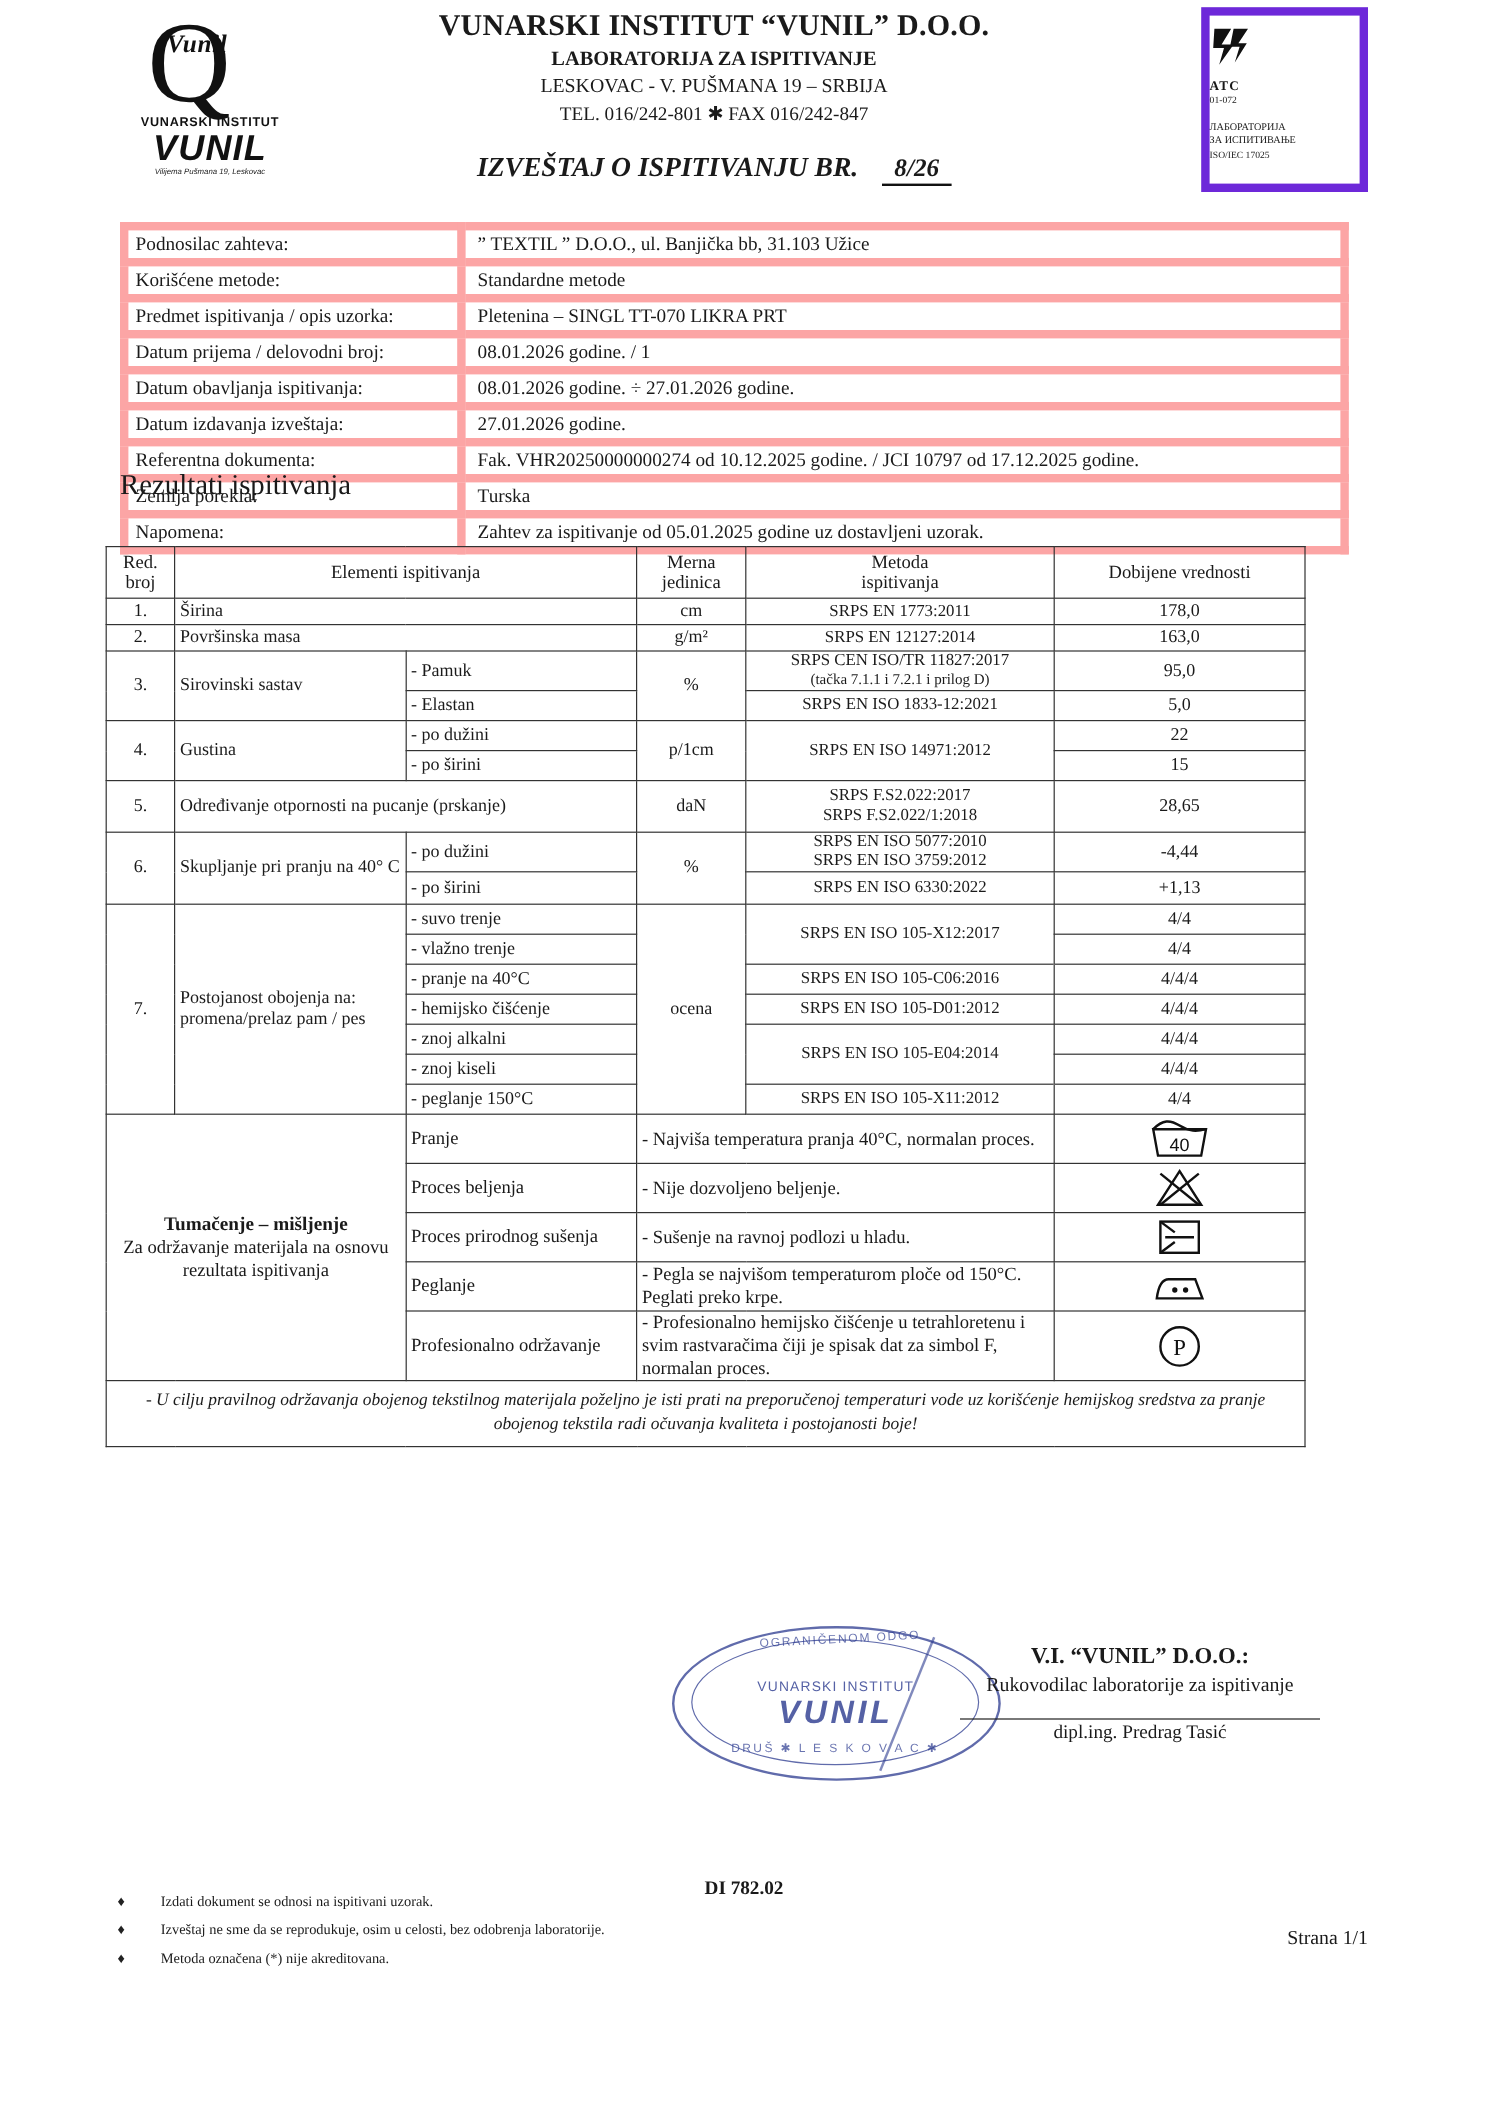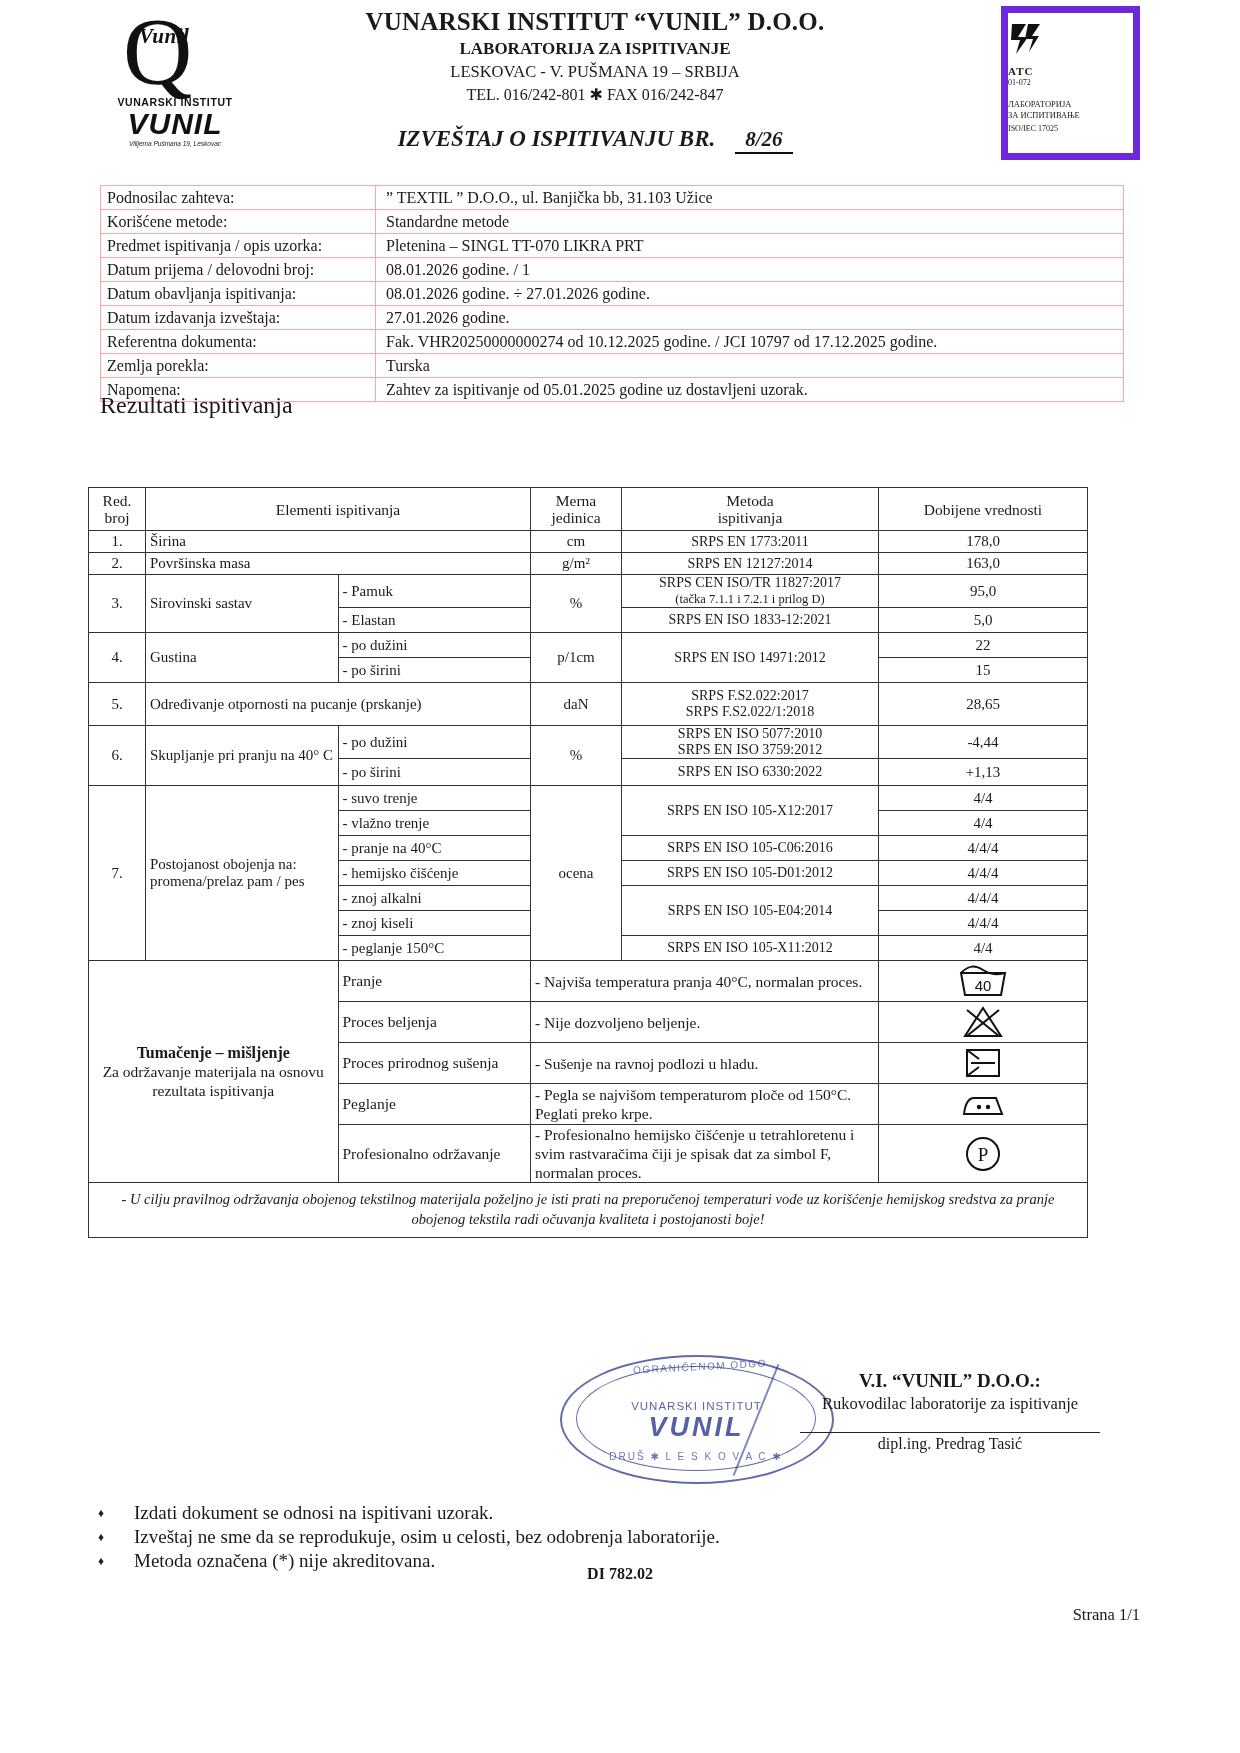--- a/index.html
+++ b/index.html
@@ -177,21 +177,21 @@
   .info-table {
     position: absolute;
     left: 100px;
     top: 185px;
     width: 1024px;
     border-collapse: collapse;
     font-family: "Liberation Serif", serif;
     font-size: 16px;
   }
   .info-table td {
-    border: 1px solid #fca5a5;
+    border: 7px solid #fca5a5;
     padding: 1px 6px;
     height: 21px;
     vertical-align: middle;
   }
   .info-table td.lbl {
     width: 262px;
   }
   .info-table td.val {
     padding-left: 10px;
   }
@@ -201,21 +201,21 @@
     left: 100px;
     top: 392px;
     font-family: "Liberation Serif", serif;
     font-size: 24px;
   }
 
   
   .main-table {
     position: absolute;
     left: 88px;
-    top: 487px;
+    top: 455px;
     width: 1000px;
     border-collapse: collapse;
     font-family: "Liberation Serif", serif;
     font-size: 15px;
     table-layout: fixed;
   }
   .main-table td, .main-table th {
     border: 1px solid #333;
     padding: 0 4px;
     vertical-align: middle;
@@ -361,23 +361,23 @@
     height: 120px;
     background: #2b3a8f;
     opacity: .6;
     transform: rotate(22deg);
   }
 
   
   .footnotes {
     position: absolute;
     left: 58px;
-    top: 1482px;
-    font-family: "Liberation Serif", serif;
-    font-size: 19px;
+    top: 1560px;
+    font-family: "Liberation Serif", serif;
+    font-size: 12px;
     line-height: 24px;
   }
   .footnotes li {
     list-style: none;
     position: relative;
     padding-left: 36px;
   }
   .footnotes li:before {
     content: "\2666";
     position: absolute;

